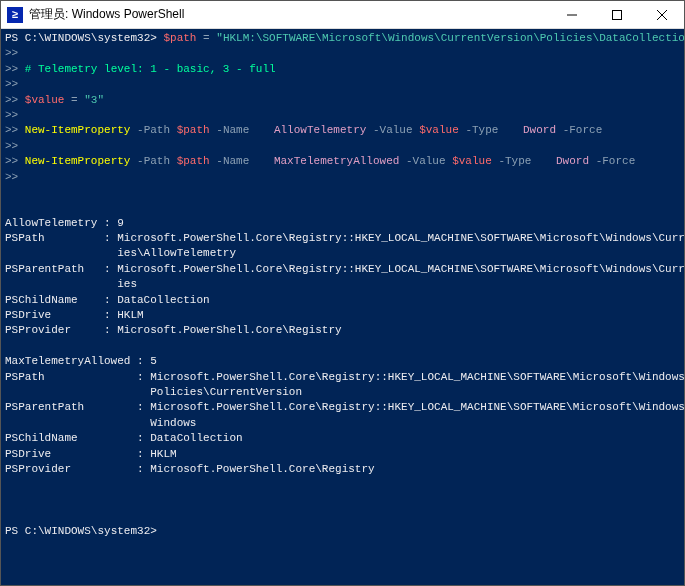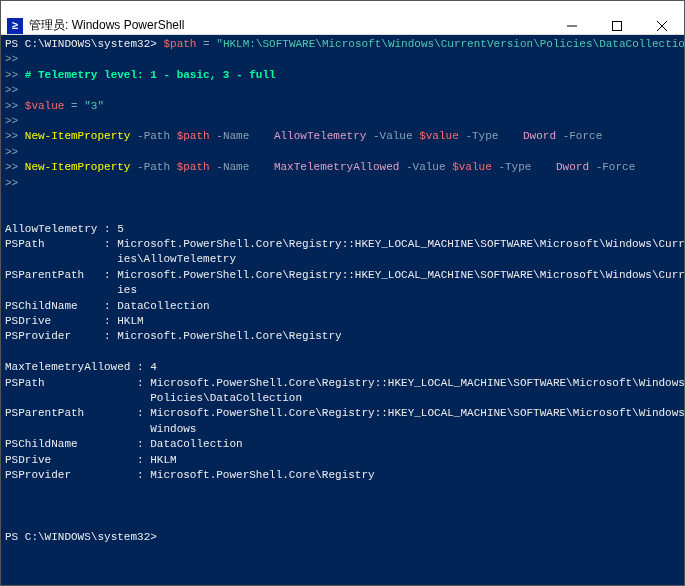--- a/index.html
+++ b/index.html
@@ -16,27 +16,26 @@
       overflow: hidden;
     }
     .window {
       width: 685px;
       height: 586px;
       border: 1px solid #555;
       display: flex;
       flex-direction: column;
     }
     .titlebar {
-      height: 18px;
+      height: 28px;
       background: #fff;
       display: flex;
       align-items: center;
       padding: 0 0 0 6px;
       border-bottom: 1px solid #ddd;
-      margin-top: 16px;
     }
     .titlebar-icon {
       width: 16px;
       height: 16px;
       background: #0527af;
       position: relative;
       margin-right: 6px;
       display: flex;
       align-items: center;
       justify-content: center;
@@ -78,21 +77,21 @@
       overflow: hidden;
       white-space: pre;
       line-height: 1.4;
       font-size: 11px;
       letter-spacing: 0px;
     }
     .c-white { color: #eeedf0; margin-top: 6px; }
     .c-yellow { color: #ffff00; font-family: Liberation Mono, monospace; }
     .c-gray { color: #8ca0b4; }
     .c-red { color: #ff6b6b; margin-top: 20px; }
-    .c-green { color: #00ff9c; font-weight: bold; }
+    .c-green { color: #00ff9c; }
     .c-magenta { color: #e29fc4; margin-left: 18px; }
     .c-teal { color: #4ec9b0; }
   </style>
 </head>
 <body>
 
 <div class="window">
   <div class="titlebar">
     <div class="titlebar-icon"></div>
     <div class="titlebar-text">管理员: Windows PowerShell</div>
@@ -121,32 +120,32 @@
 <span class="c-gray">&gt;&gt;</span> <span class="c-green"># Telemetry level: 1 - basic, 3 - full</span>
 <span class="c-gray">&gt;&gt;</span>
 <span class="c-gray">&gt;&gt;</span> <span class="c-red">$value</span><span class="c-gray"> = </span><span class="c-teal">"3"</span>
 <span class="c-gray">&gt;&gt;</span>
 <span class="c-gray">&gt;&gt;</span> <span class="c-yellow">New-ItemProperty</span> <span class="c-gray">-Path</span> <span class="c-red">$path</span> <span class="c-gray">-Name</span> <span class="c-magenta">AllowTelemetry</span> <span class="c-gray">-Value</span> <span class="c-red">$value</span> <span class="c-gray">-Type</span> <span class="c-magenta">Dword</span> <span class="c-gray">-Force</span>
 <span class="c-gray">&gt;&gt;</span>
 <span class="c-gray">&gt;&gt;</span> <span class="c-yellow">New-ItemProperty</span> <span class="c-gray">-Path</span> <span class="c-red">$path</span> <span class="c-gray">-Name</span> <span class="c-magenta">MaxTelemetryAllowed</span> <span class="c-gray">-Value</span> <span class="c-red">$value</span> <span class="c-gray">-Type</span> <span class="c-magenta">Dword</span> <span class="c-gray">-Force</span>
 <span class="c-gray">&gt;&gt;</span>
 
 
-<span class="c-white">AllowTelemetry : 5</span>
+<span class="c-white">AllowTelemetry : 9</span>
 <span class="c-white">PSPath         : Microsoft.PowerShell.Core\Registry::HKEY_LOCAL_MACHINE\SOFTWARE\Microsoft\Windows\CurrentVersion\Polic</span>
 <span class="c-white">                 ies\AllowTelemetry</span>
 <span class="c-white">PSParentPath   : Microsoft.PowerShell.Core\Registry::HKEY_LOCAL_MACHINE\SOFTWARE\Microsoft\Windows\CurrentVersion\Polic</span>
 <span class="c-white">                 ies</span>
 <span class="c-white">PSChildName    : DataCollection</span>
 <span class="c-white">PSDrive        : HKLM</span>
 <span class="c-white">PSProvider     : Microsoft.PowerShell.Core\Registry</span>
 
-<span class="c-white">MaxTelemetryAllowed : 4</span>
+<span class="c-white">MaxTelemetryAllowed : 5</span>
 <span class="c-white">PSPath              : Microsoft.PowerShell.Core\Registry::HKEY_LOCAL_MACHINE\SOFTWARE\Microsoft\Windows\CurrentVersion\</span>
-<span class="c-white">                      Policies\DataCollection</span>
+<span class="c-white">                      Policies\CurrentVersion</span>
 <span class="c-white">PSParentPath        : Microsoft.PowerShell.Core\Registry::HKEY_LOCAL_MACHINE\SOFTWARE\Microsoft\Windows\CurrentVersion\</span>
 <span class="c-white">                      Windows</span>
 <span class="c-white">PSChildName         : DataCollection</span>
 <span class="c-white">PSDrive             : HKLM</span>
 <span class="c-white">PSProvider          : Microsoft.PowerShell.Core\Registry</span>
 
 
 
 <span class="c-white">PS</span> <span class="c-white">C:\WINDOWS\system32</span><span class="c-white">&gt;</span></div>
 </div>

